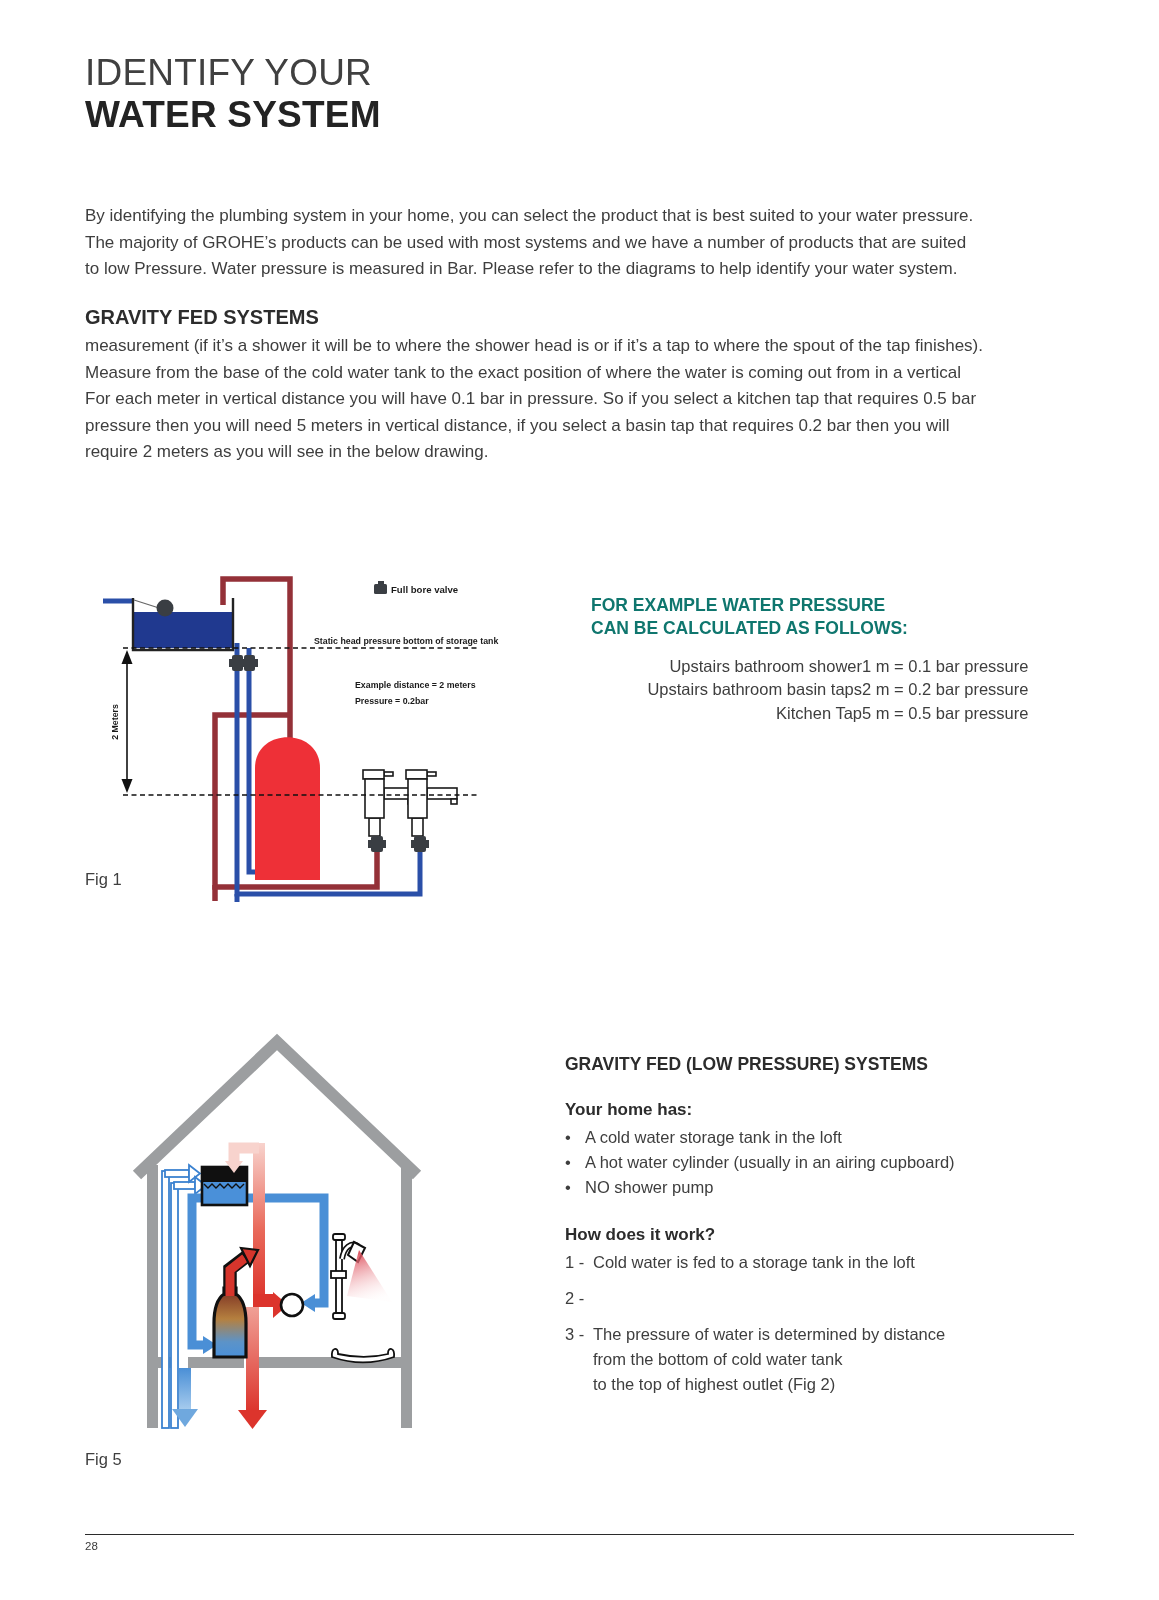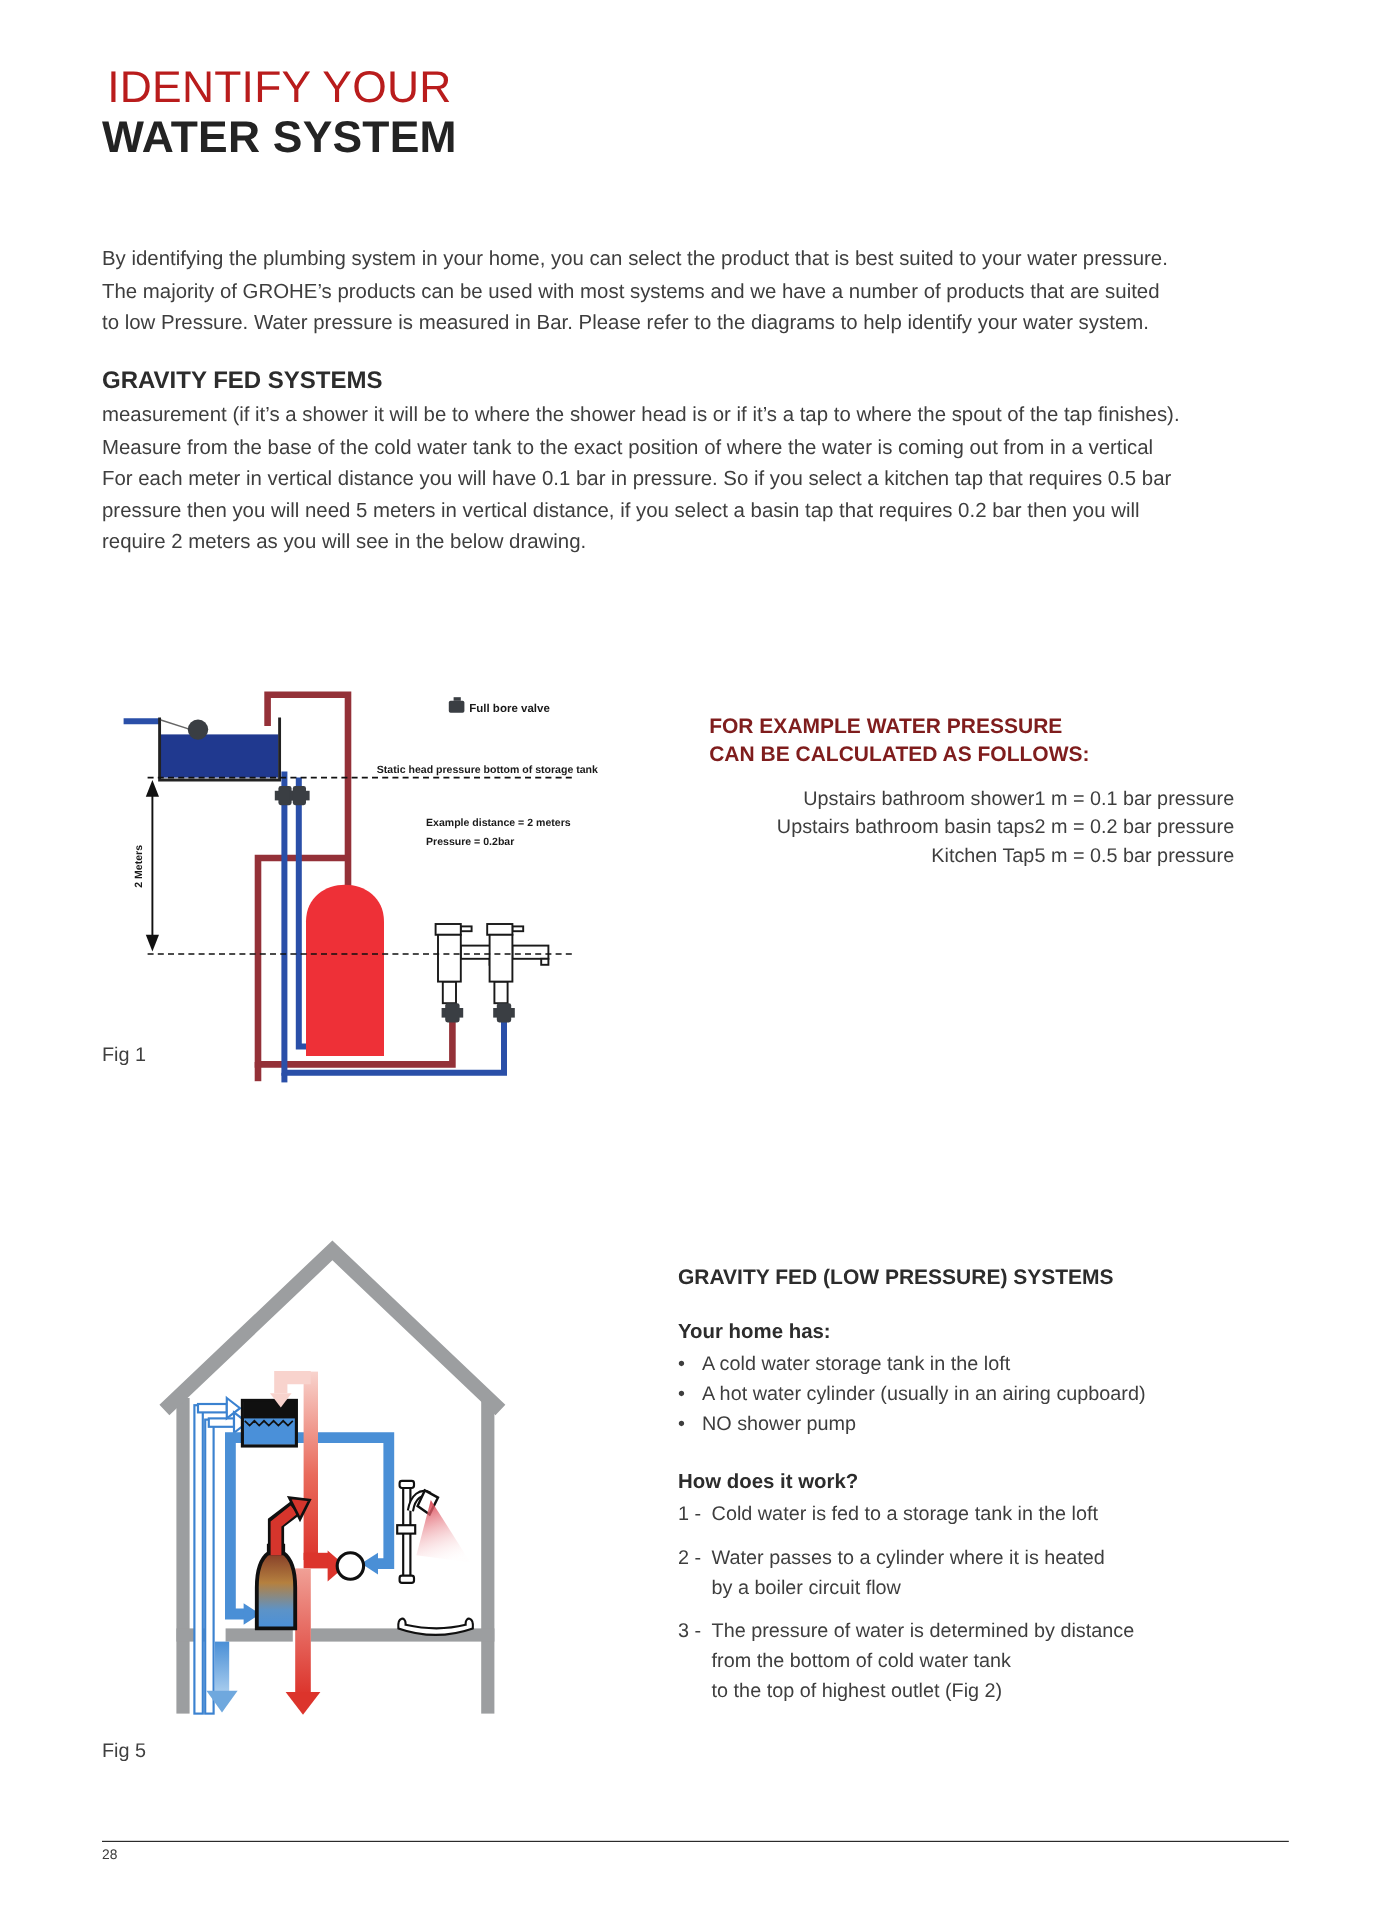--- a/index.html
+++ b/index.html
@@ -2,32 +2,32 @@
 <html><head>
 <meta charset="utf-8">
 <style>
   * { margin:0; padding:0; box-sizing:border-box; }
   html,body { background:#ffffff; }
   body { width:1159px; height:1600px; position:relative; font-family:"Liberation Sans","DejaVu Sans",sans-serif; color:#3e3e3e; }
   .page { position:absolute; inset:0; background:#fff; overflow:hidden; }
   .abs { position:absolute; }
 
   .title { left:85px; top:52px; font-size:37px; line-height:42px; letter-spacing:0.2px; }
-  .title .l1 { font-weight:400; color:#b91c1c;text-align:center; }
+  .title .l1 { font-weight:400; color:#404040; }
   .title .l2 { font-weight:700; color:#232323; }
 
   .body-text { font-size:17px; line-height:26.5px; color:#3e3e3e; }
   .intro { left:85px; top:203px; }
   .sec-head { left:85px; top:306px; font-size:20px; font-weight:700; color:#2c2c2c; }
   .gravity-body { left:85px; top:333px; }
 
   .fig-label { font-size:16.5px; color:#3f3f3f; }
 
   .ex-block { left:591px; top:594px; width:470px; }
-  .ex-head { font-size:17.5px; font-weight:700; line-height:22.5px; color:#7f1d1d; }
+  .ex-head { font-size:17.5px; font-weight:700; line-height:22.5px; color:#0f766e; }
   .ex-table { margin-top:16px; }
   .ex-row { display:flex; font-size:16.5px; line-height:23.3px; color:#3e3e3e; }
   .ex-row .item { width:271px;text-align:right; }
 
   .g2-block { left:565px; top:1053px; width:470px; font-size:16.5px; line-height:25px; color:#3e3e3e; }
   .g2-head { font-size:17.5px; font-weight:700; color:#2c2c2c; line-height:22px; }
   .sub-head { font-weight:700; color:#2c2c2c; margin-top:22px; margin-bottom:3px; font-size:17px; }
   .bullet-line { display:flex; }
   .bullet-line .blt { width:20px; }
   .steps { margin-top:2px; }
@@ -263,24 +263,20 @@
     <div class="sub-head" style="">How does it work?</div>
     <div class="steps">
       <div class="step" style="margin-top:0;">
         <span class="pre">1 -</span>
         <span>
           <span style="display:block">Cold water is fed to a storage tank in the loft</span>
         </span>
       </div>
       <div class="step">
         <span class="pre">2 -</span>
-        <span>
-          <span style="display:block">Water passes to a cylinder where it is heated</span>
-          <span style="display:block">by a boiler circuit flow</span>
-        </span>
       </div>
       <div class="step">
         <span class="pre">3 -</span>
         <span>
           <span style="display:block">The pressure of water is determined by distance</span>
           <span style="display:block">from the bottom of cold water tank</span>
           <span style="display:block">to the top of highest outlet (Fig 2)</span>
         </span>
       </div>
     </div>

